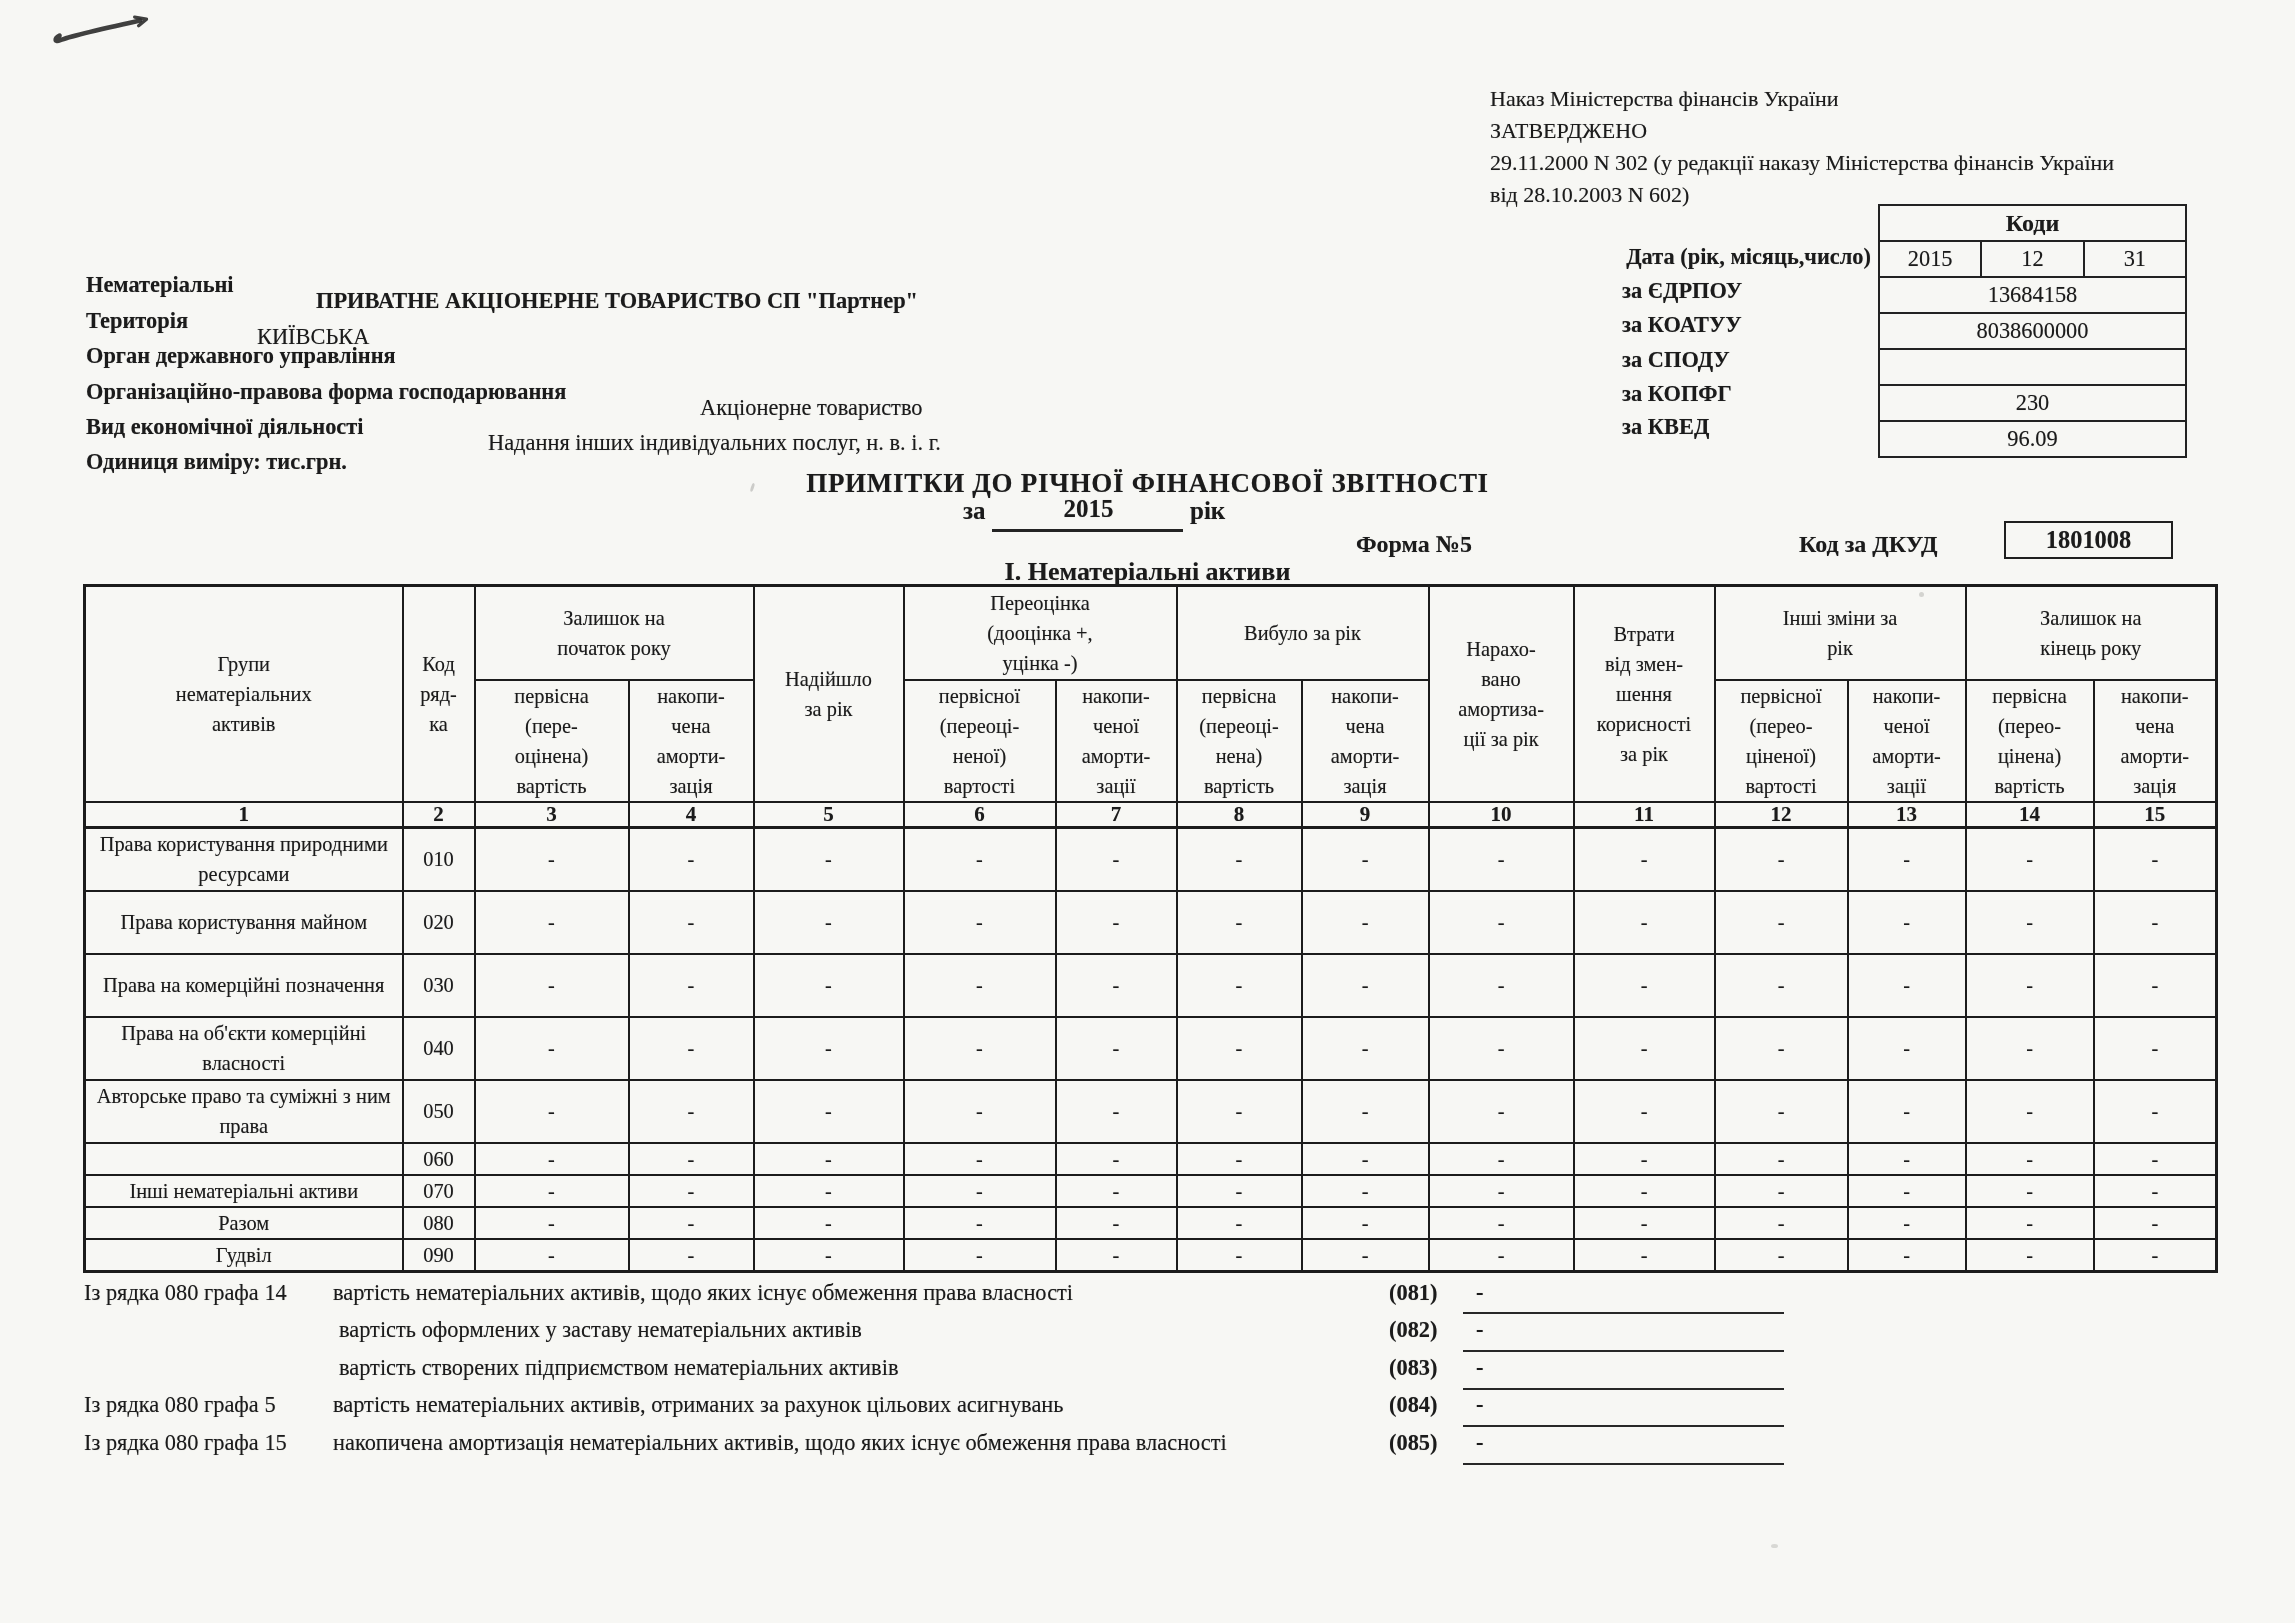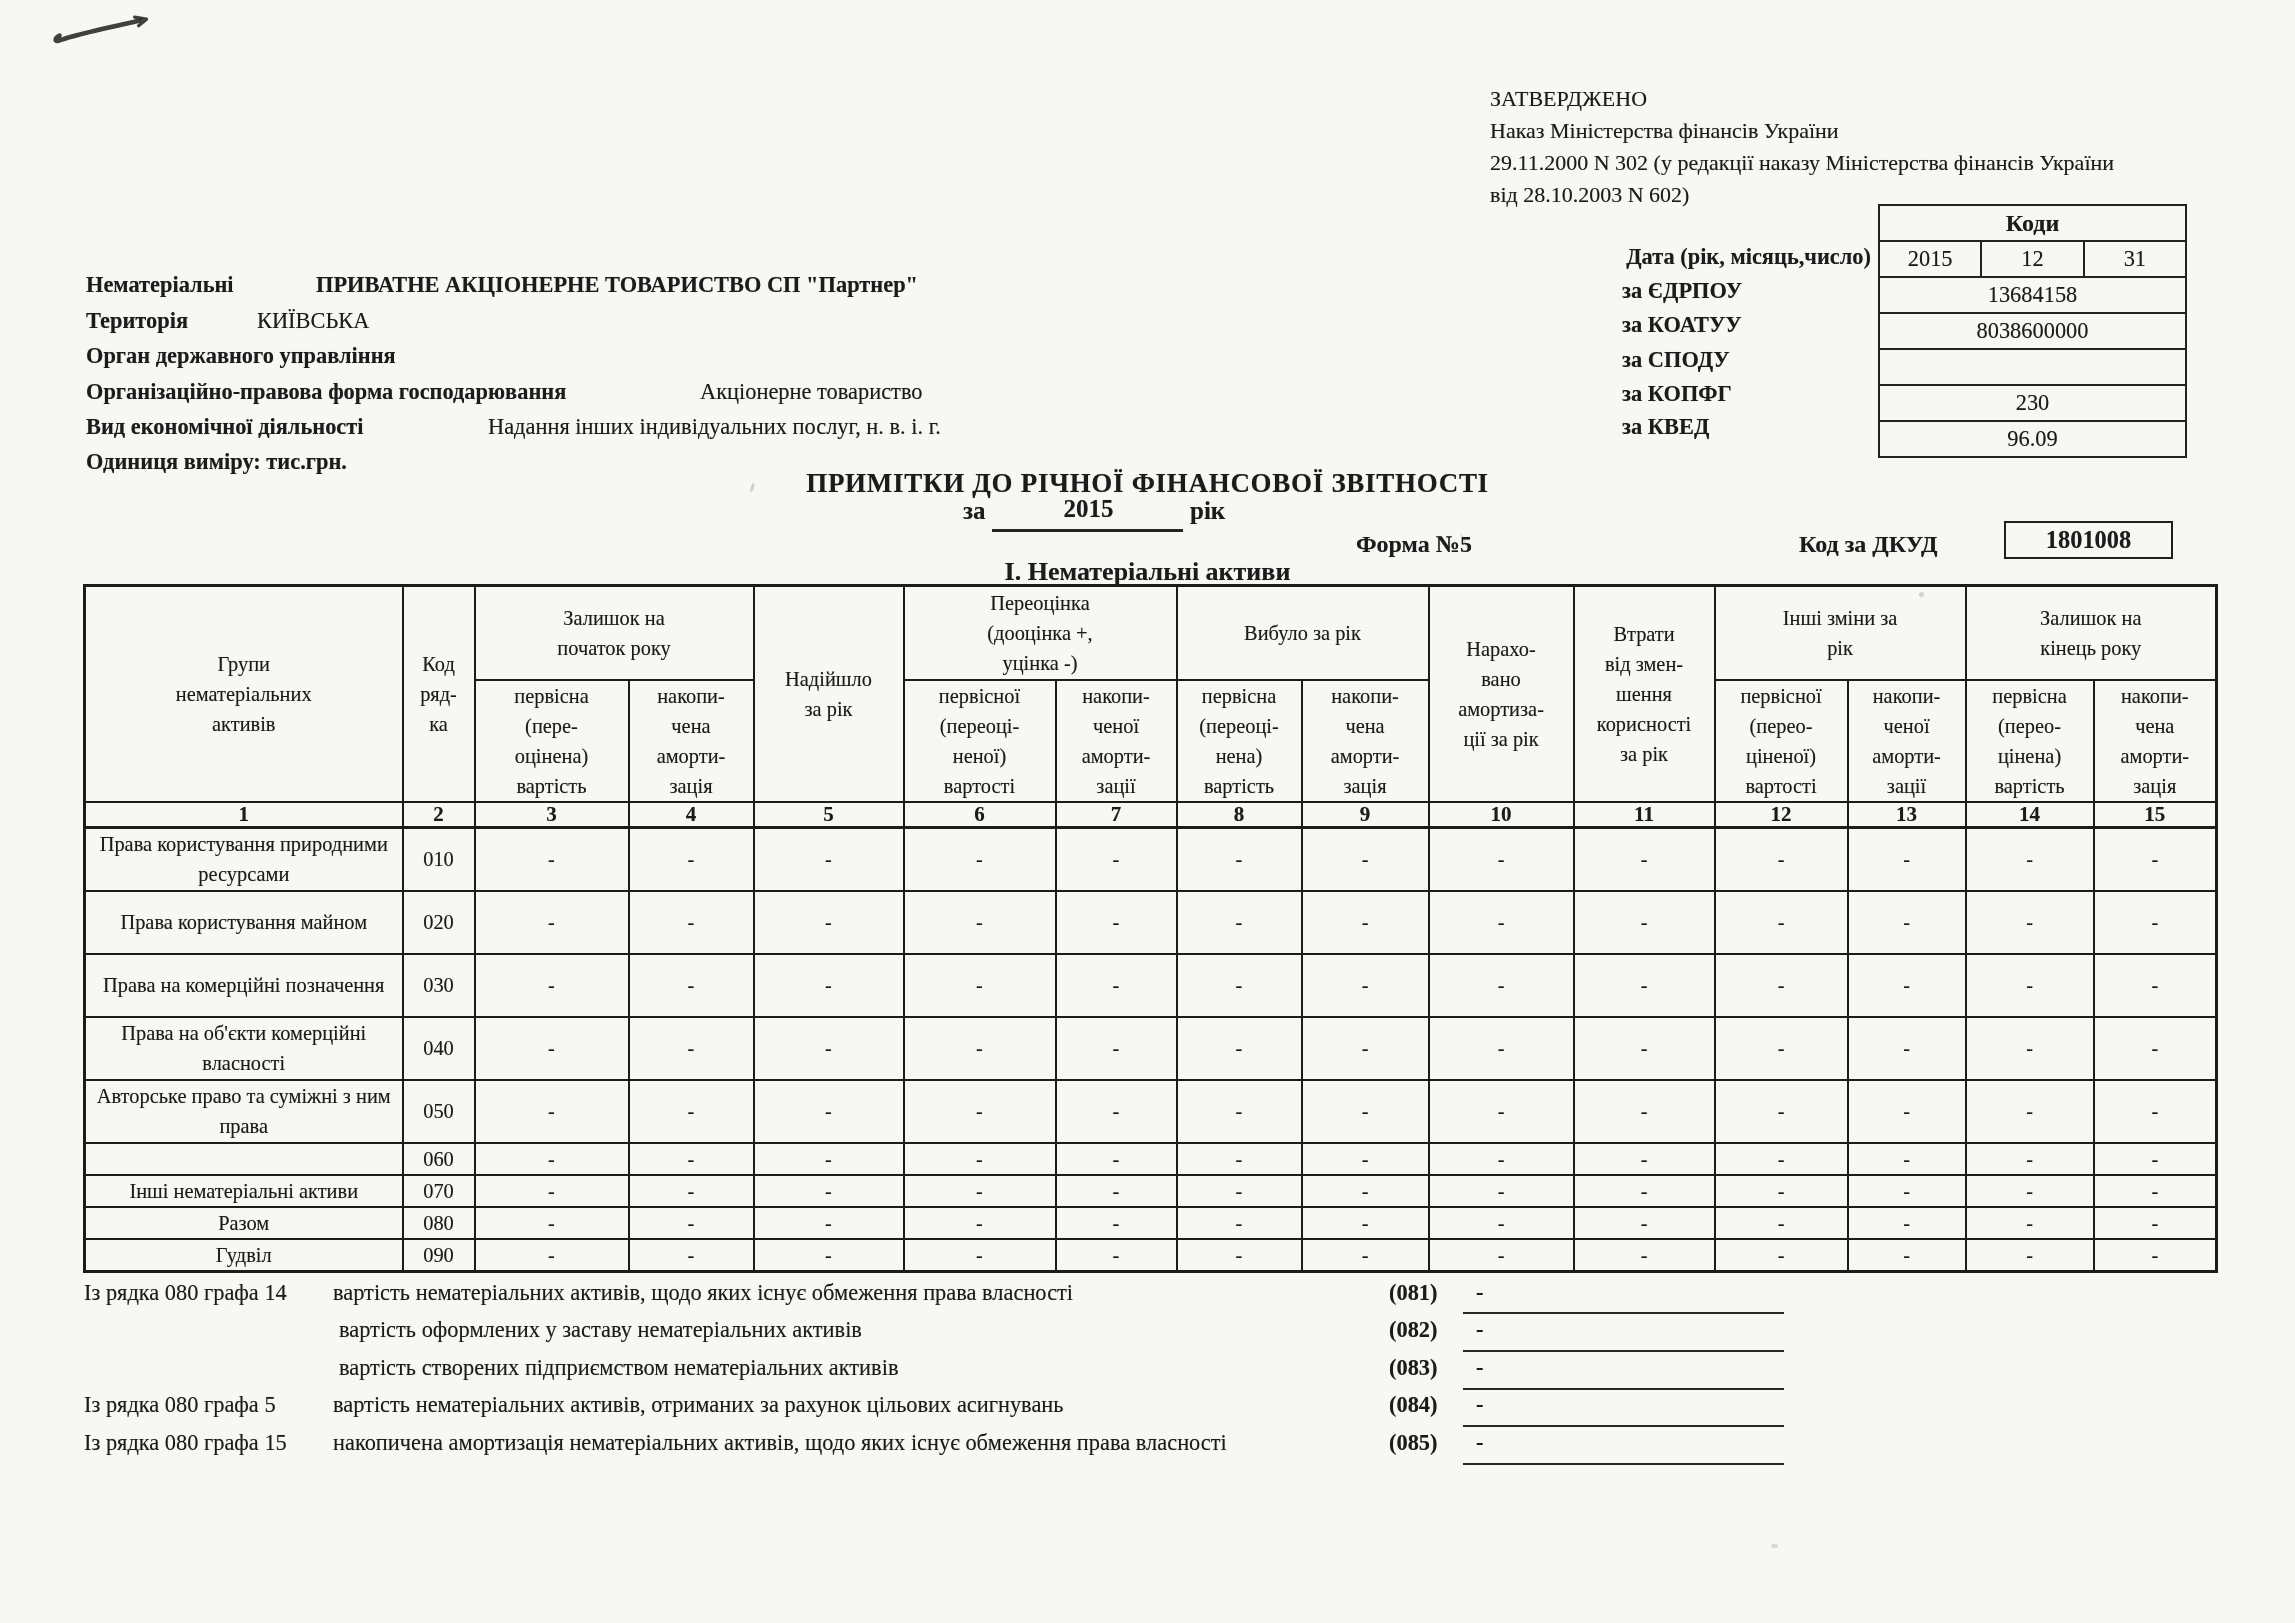--- a/index.html
+++ b/index.html
@@ -23,21 +23,21 @@
     border-collapse:collapse; table-layout:fixed;
   }
   table.codes td{
     border:2px solid #222; height:34px; font-size:22.4px;
     text-align:center; vertical-align:middle; padding:0;
   }
   .codes-label{font-size:22.4px; font-weight:bold; white-space:nowrap;}
 
   
   .fld-label{font-size:22.4px; font-weight:bold; white-space:nowrap;}
-  .fld-value{font-size:22.4px; white-space:nowrap;}
+  .fld-value{font-size:22.4px; white-space:nowrap;margin-top:16px;}
 
   
   .doc-title{left:0; right:0; top:468px; text-align:center; font-size:27px; font-weight:bold; letter-spacing:0.7px;}
   .year-line{font-size:25px; font-weight:bold;}
   .rule{border-bottom:3.3px solid #242424; height:0;}
   .form-no{left:1356px; top:531px; font-size:24px; font-weight:bold;}
   .dkud-label{left:1799px; top:531px; font-size:24px; font-weight:bold;}
   .dkud-box{
     left:2004px; top:521px; width:165px; height:34px;
     border:2.6px solid #1f1f1f; text-align:center;
@@ -86,22 +86,22 @@
     <path d="M16 40 C8 44 8 51 17 47 C26 43 70 32 138 17" fill="none" stroke="#2b2b2b" stroke-width="7" stroke-linecap="round" opacity="0.9"></path>
     <path d="M130 12 L148 15 L136 25" fill="none" stroke="#2b2b2b" stroke-width="5" stroke-linecap="round" stroke-linejoin="round" opacity="0.9"></path>
   </svg>
 
   <div class="speck" style="left:751px; top:483px; width:3.3px; height:8.6px; transform:rotate(18deg); opacity:.55;"></div>
   <div class="speck" style="left:1919px; top:592px; width:5.3px; height:5.3px; opacity:.45;"></div>
   <div class="speck" style="left:1771px; top:1544px; width:6.6px; height:4px; opacity:.4;"></div>
   <div class="speck" style="left:1464px; top:532px; width:2px; height:20px; transform:rotate(-28deg); opacity:.35;"></div>
 
   <div class="abs approval">
+    <div>Наказ Міністерства фінансів України</div>
     <div>ЗАТВЕРДЖЕНО</div>
-    <div>Наказ Міністерства фінансів України</div>
     <div>29.11.2000  N 302 (у редакції наказу Міністерства фінансів України</div>
     <div>від 28.10.2003 N 602)</div>
   </div>
 
   <table class="codes">
     <tbody>
         <tr>
       <td colspan="3" class="b" style="font-size:24px;">Коди</td>
     </tr>
     <tr>

